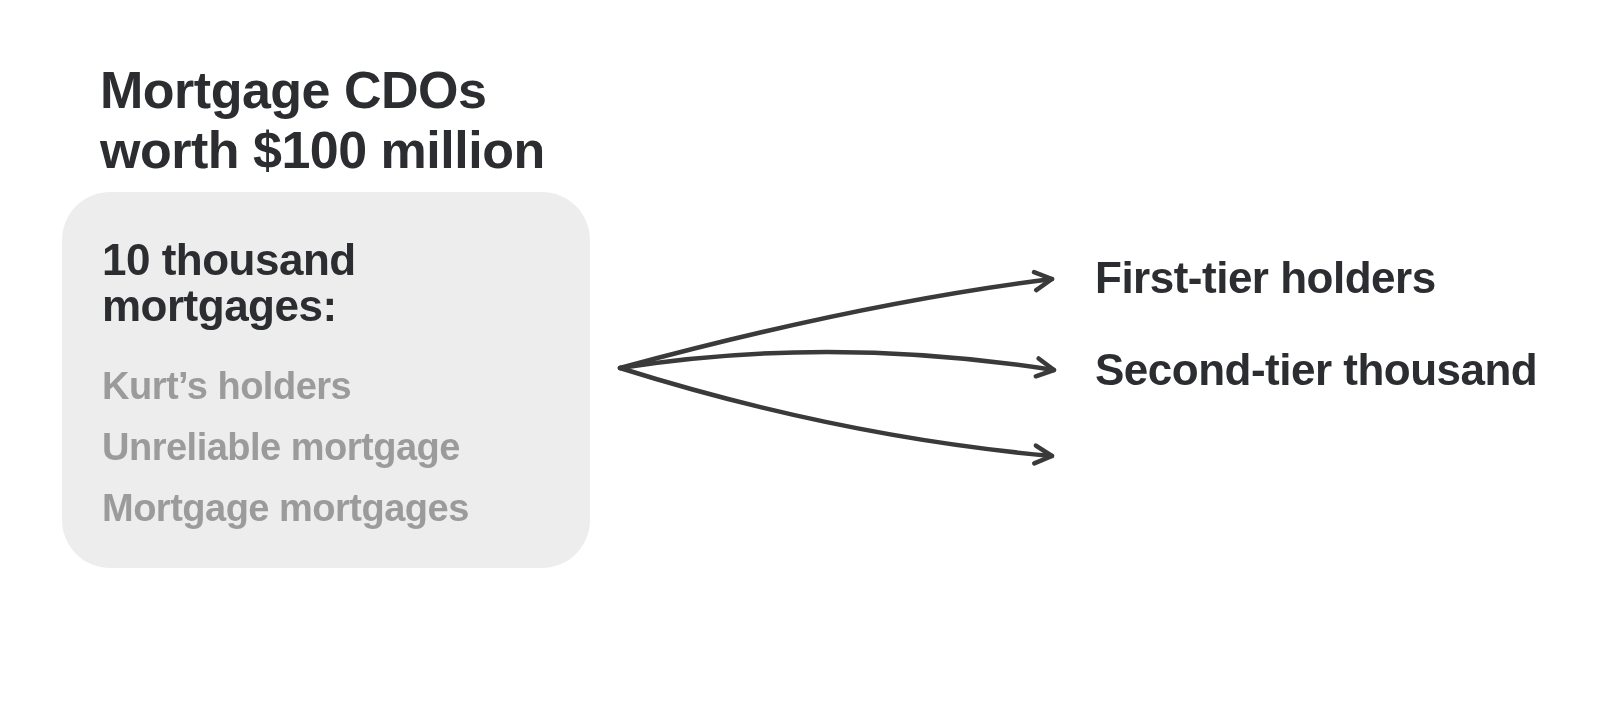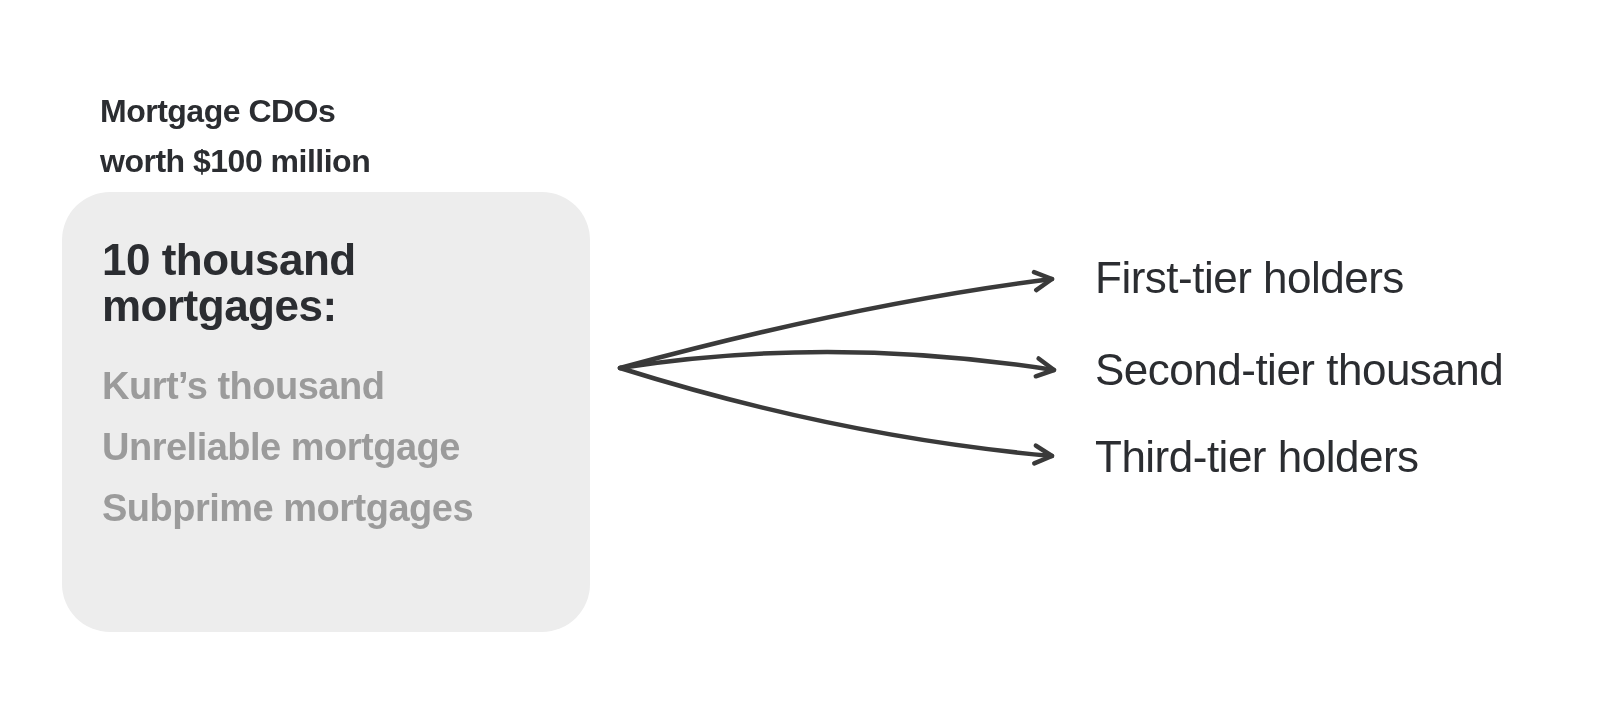--- a/index.html
+++ b/index.html
@@ -18,32 +18,31 @@
     position:relative;
   }
   .canvas{
     position:absolute;
     left:0;top:0;
     width:1598px;height:704px;
   }
   .title{
     position:absolute;
     left:100px;top:60px;
-    font-size:32px;
-    line-height:50px;
+    font-size:52px;
+    line-height:60px;
     font-weight:700;
     letter-spacing:-0.5px;
     color:var(--heading-text);
     white-space:pre-line;
-    margin-top:26px;
   }
   .pool-box{
     position:absolute;
     left:62px;top:192px;
-    width:528px;height:440px;
+    width:528px;height:376px;
     background:var(--pool-box-fill);
     border-radius:48px;
     padding:45px 40px 0 40px;
   }
   .pool-heading{
     font-size:44px;
     line-height:46px;
     font-weight:700;
     letter-spacing:-0.5px;
     color:var(--heading-text);
@@ -69,53 +68,52 @@
     stroke:var(--arrow-stroke);
     stroke-width:4.5;
     stroke-linecap:round;
     stroke-linejoin:round;
   }
   .tier-label{
     position:absolute;
     left:1095px;
     font-size:44px;
     line-height:46px;
-    font-weight:400;
+    font-weight:700;
     letter-spacing:-0.5px;
     color:var(--heading-text);
     white-space:nowrap;
   }
   .tier-1{top:255px;}
   .tier-2{top:347px;}
   .tier-3{top:434px;}
 </style>
 </head>
 <body>
 
 <div class="canvas">
 
   <h1 class="title">Mortgage CDOs
 worth $100 million</h1>
 
   <div class="pool-box">
     <h2 class="pool-heading">10 thousand
 mortgages:</h2>
-    <p class="pool-item">Kurt’s thousand</p>
+    <p class="pool-item">Kurt’s holders</p>
     <p class="pool-item">Unreliable mortgage</p>
-    <p class="pool-item">Subprime mortgages</p>
+    <p class="pool-item">Mortgage mortgages</p>
   </div>
 
   <svg class="arrows" viewBox="0 0 1598 704" xmlns="http://www.w3.org/2000/svg">
     <defs>
       <marker id="arrowhead" viewBox="0 0 24 24" markerWidth="24" markerHeight="24" refX="21" refY="12" orient="auto" markerUnits="userSpaceOnUse">
         <path d="M4 3 L21 12 L4 21" fill="none" stroke="#3a3a3a" stroke-width="4.5" stroke-linecap="round" stroke-linejoin="round"></path>
       </marker>
     </defs>
     <path d="M620,368 Q860,303 1052,279" marker-end="url(#arrowhead)"></path>
     <path d="M620,368 Q830,335 1054,370" marker-end="url(#arrowhead)"></path>
     <path d="M620,368 Q840,437 1052,456" marker-end="url(#arrowhead)"></path>
   </svg>
 
   <div class="tier-label tier-1">First-tier holders</div>
   <div class="tier-label tier-2">Second-tier thousand</div>
-  <div class="tier-label tier-3">Third-tier holders</div>
 
 </div>
 
 </body></html>

